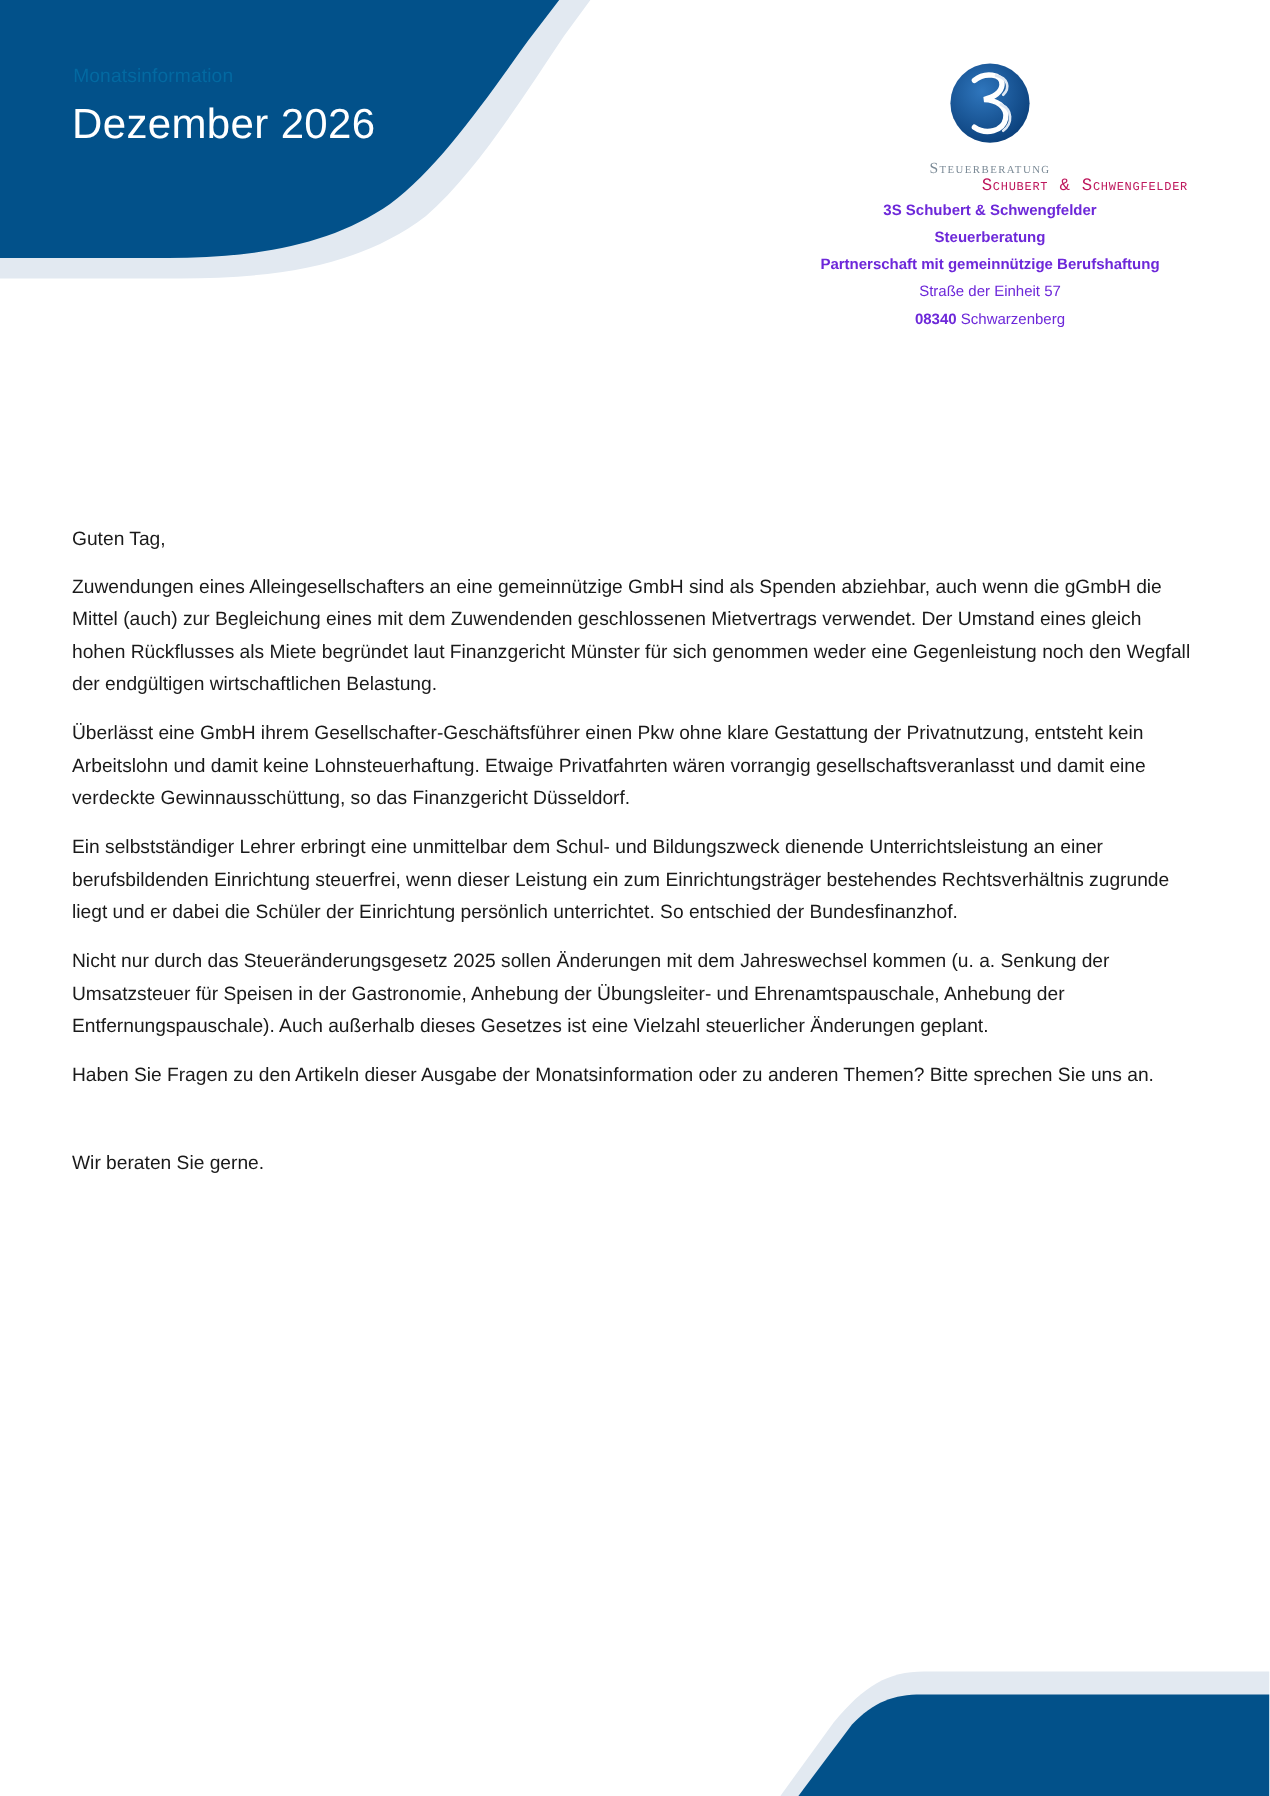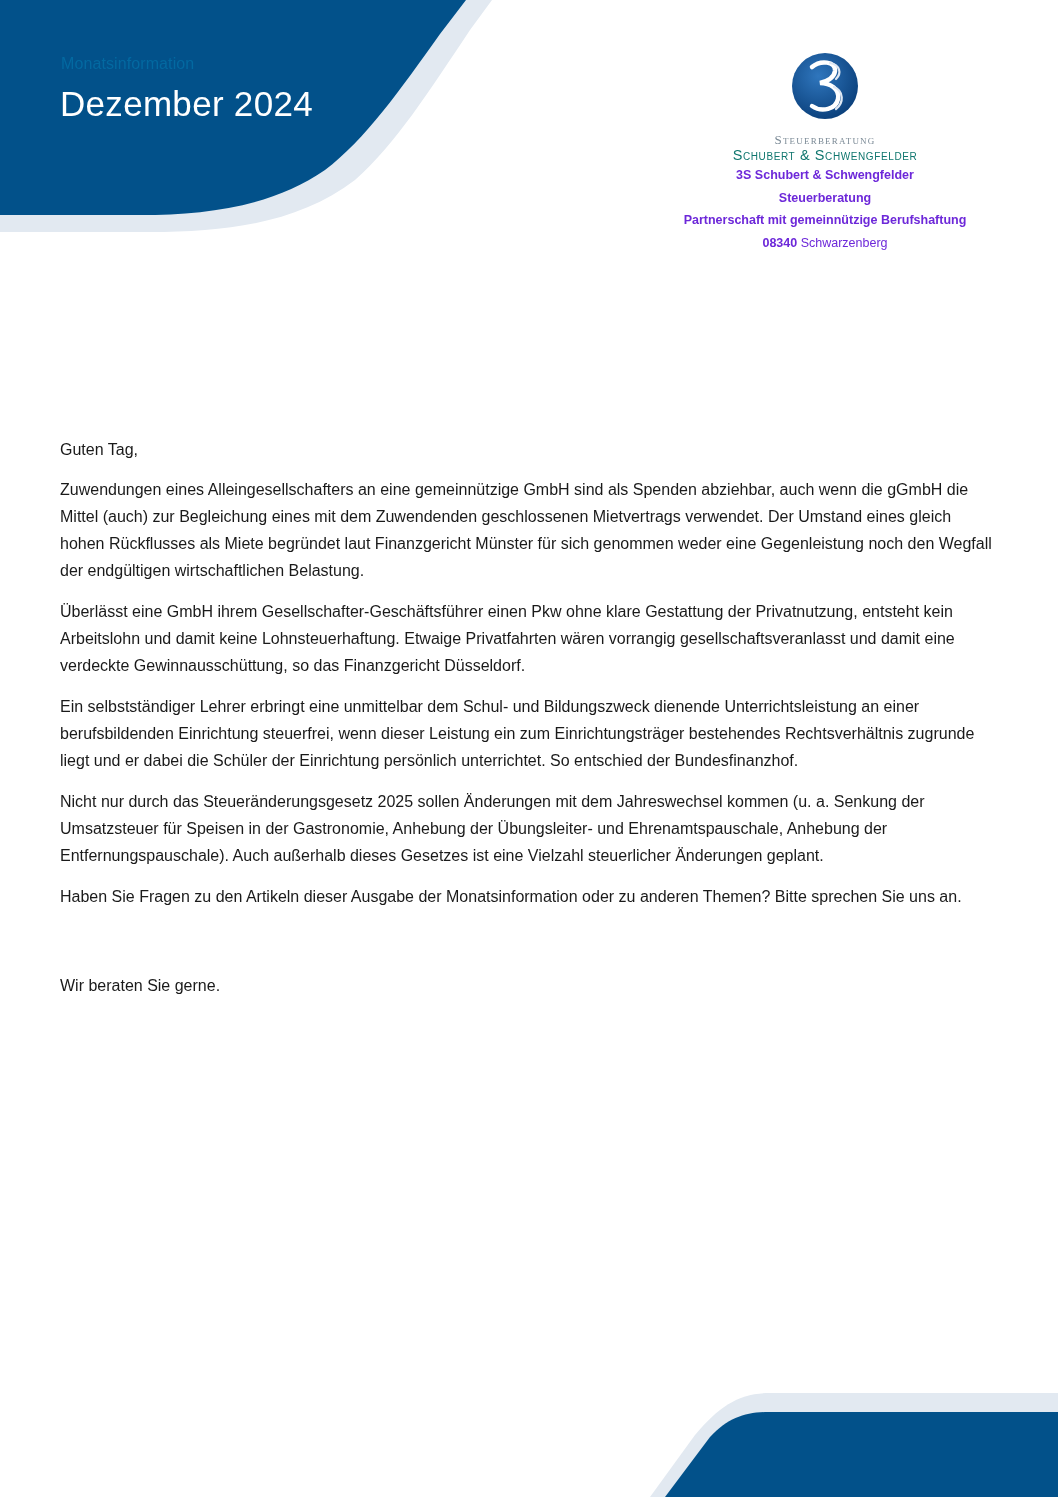--- a/index.html
+++ b/index.html
@@ -26,66 +26,67 @@
     text-align: center;
   }
   .logo { display: block; margin: 0 auto; width: 70px; height: 70px; }
   .brand-line1 {
     margin-top: 12px;
     font-family: "Liberation Serif", "DejaVu Serif", serif;
     font-size: 13px; letter-spacing: 1.2px; color: #7b8a96;
     font-variant: small-caps; line-height: 14px;
   }
   .brand-line2 {
-    font-family: Liberation Sans, sans-serif;
-    font-size: 14.5px; letter-spacing: 0.6px; color: #0f766e;
-    font-variant: small-caps; line-height: 16px;
+    font-family: Liberation Mono, monospace;
+    font-size: 14.5px; letter-spacing: 0.6px; color: #be185d;
+    font-variant: small-caps; line-height: 16px; text-align: right;
   }
   .addr {
     font-size: 12.5px; line-height: 22.7px; color: #6d28d9;
   }
   .addr.b { font-weight: bold; }
   .addr-block { margin-top: 1px; }
   .body-text {
     position: absolute; left: 60px; top: 436px; width: 940px;
     font-size: 16px; line-height: 27px; color: #1a1a1a;
   }
   .body-text p { margin: 0 0 14px 0; }
   .body-text p.greet { margin-bottom: 13px; }
-  .body-text p.closing { margin-top: 62px; }
+  .body-text p.closing { margin-top: 46px; }
 </style>
 </head>
 <body>
 
 <svg class="deco header-shape" viewBox="0 0 500 240" xmlns="http://www.w3.org/2000/svg">
   <path d="M0,0 L492,0 L470,30 C430,90 395,145 355,180 C300,222 230,232 150,232 L0,232 Z" fill="#e2e9f1"></path>
   <path d="M0,0 L466,0 L440,34 C400,90 365,140 325,170 C275,205 210,215 140,215 L0,215 Z" fill="#02518a"></path>
 </svg>
 
 <div class="kicker">Monatsinformation</div>
-<h1 class="title">Dezember 2024</h1>
+<h1 class="title">Dezember 2026</h1>
 
 <div class="brand">
   <svg class="logo" viewBox="0 0 70 70" xmlns="http://www.w3.org/2000/svg">
     <defs>
       <radialGradient id="lg" cx="40%" cy="35%" r="70%">
         <stop offset="0%" stop-color="#2f76bd"></stop>
         <stop offset="100%" stop-color="#0a3f7a"></stop>
       </radialGradient>
     </defs>
     <circle cx="35" cy="35" r="33" fill="url(#lg)"></circle>
     <path d="M22,16 C30,9 46,10 45,20 C44,28 34,31 30,32 C40,32 50,38 48,48 C46,58 32,62 22,55" fill="none" stroke="#ffffff" stroke-width="4.5" stroke-linecap="round"></path>
     <path d="M40,12 C50,14 52,22 46,28 M44,36 C54,40 54,52 46,58" fill="none" stroke="#dfe8f3" stroke-width="2.2" stroke-linecap="round"></path>
   </svg>
   <div class="brand-line1">Steuerberatung</div>
   <div class="brand-line2">Schubert &amp; Schwengfelder</div>
   <div class="addr-block">
     <div class="addr b">3S Schubert &amp; Schwengfelder</div>
     <div class="addr b">Steuerberatung</div>
     <div class="addr b">Partnerschaft mit gemeinnützige Berufshaftung</div>
+    <div class="addr">Straße der Einheit 57</div>
     <div class="addr"><b>08340</b> <span>Schwarzenberg</span></div>
   </div>
 </div>
 
 <div class="body-text">
   <p class="greet">Guten Tag,</p>
   <p>Zuwendungen eines Alleingesellschafters an eine gemeinnützige GmbH sind als Spenden abziehbar, auch wenn die gGmbH die Mittel (auch) zur Begleichung eines mit dem Zuwendenden geschlossenen Mietvertrags verwendet. Der Umstand eines gleich hohen Rückflusses als Miete begründet laut Finanzgericht Münster für sich genommen weder eine Gegenleistung noch den Wegfall der endgültigen wirtschaftlichen Belastung.</p>
   <p>Überlässt eine GmbH ihrem Gesellschafter-Geschäftsführer einen Pkw ohne klare Gestattung der Privatnutzung, entsteht kein Arbeitslohn und damit keine Lohnsteuerhaftung. Etwaige Privatfahrten wären vorrangig gesellschaftsveranlasst und damit eine verdeckte Gewinnausschüttung, so das Finanzgericht Düsseldorf.</p>
   <p>Ein selbstständiger Lehrer erbringt eine unmittelbar dem Schul- und Bildungszweck dienende Unterrichtsleistung an einer berufsbildenden Einrichtung steuerfrei, wenn dieser Leistung ein zum Einrichtungsträger bestehendes Rechtsverhältnis zugrunde liegt und er dabei die Schüler der Einrichtung persönlich unterrichtet. So entschied der Bundesfinanzhof.</p>
   <p>Nicht nur durch das Steueränderungsgesetz 2025 sollen Änderungen mit dem Jahreswechsel kommen (u. a. Senkung der Umsatzsteuer für Speisen in der Gastronomie, Anhebung der Übungsleiter- und Ehrenamtspauschale, Anhebung der Entfernungspauschale). Auch außerhalb dieses Gesetzes ist eine Vielzahl steuerlicher Änderungen geplant.</p>

